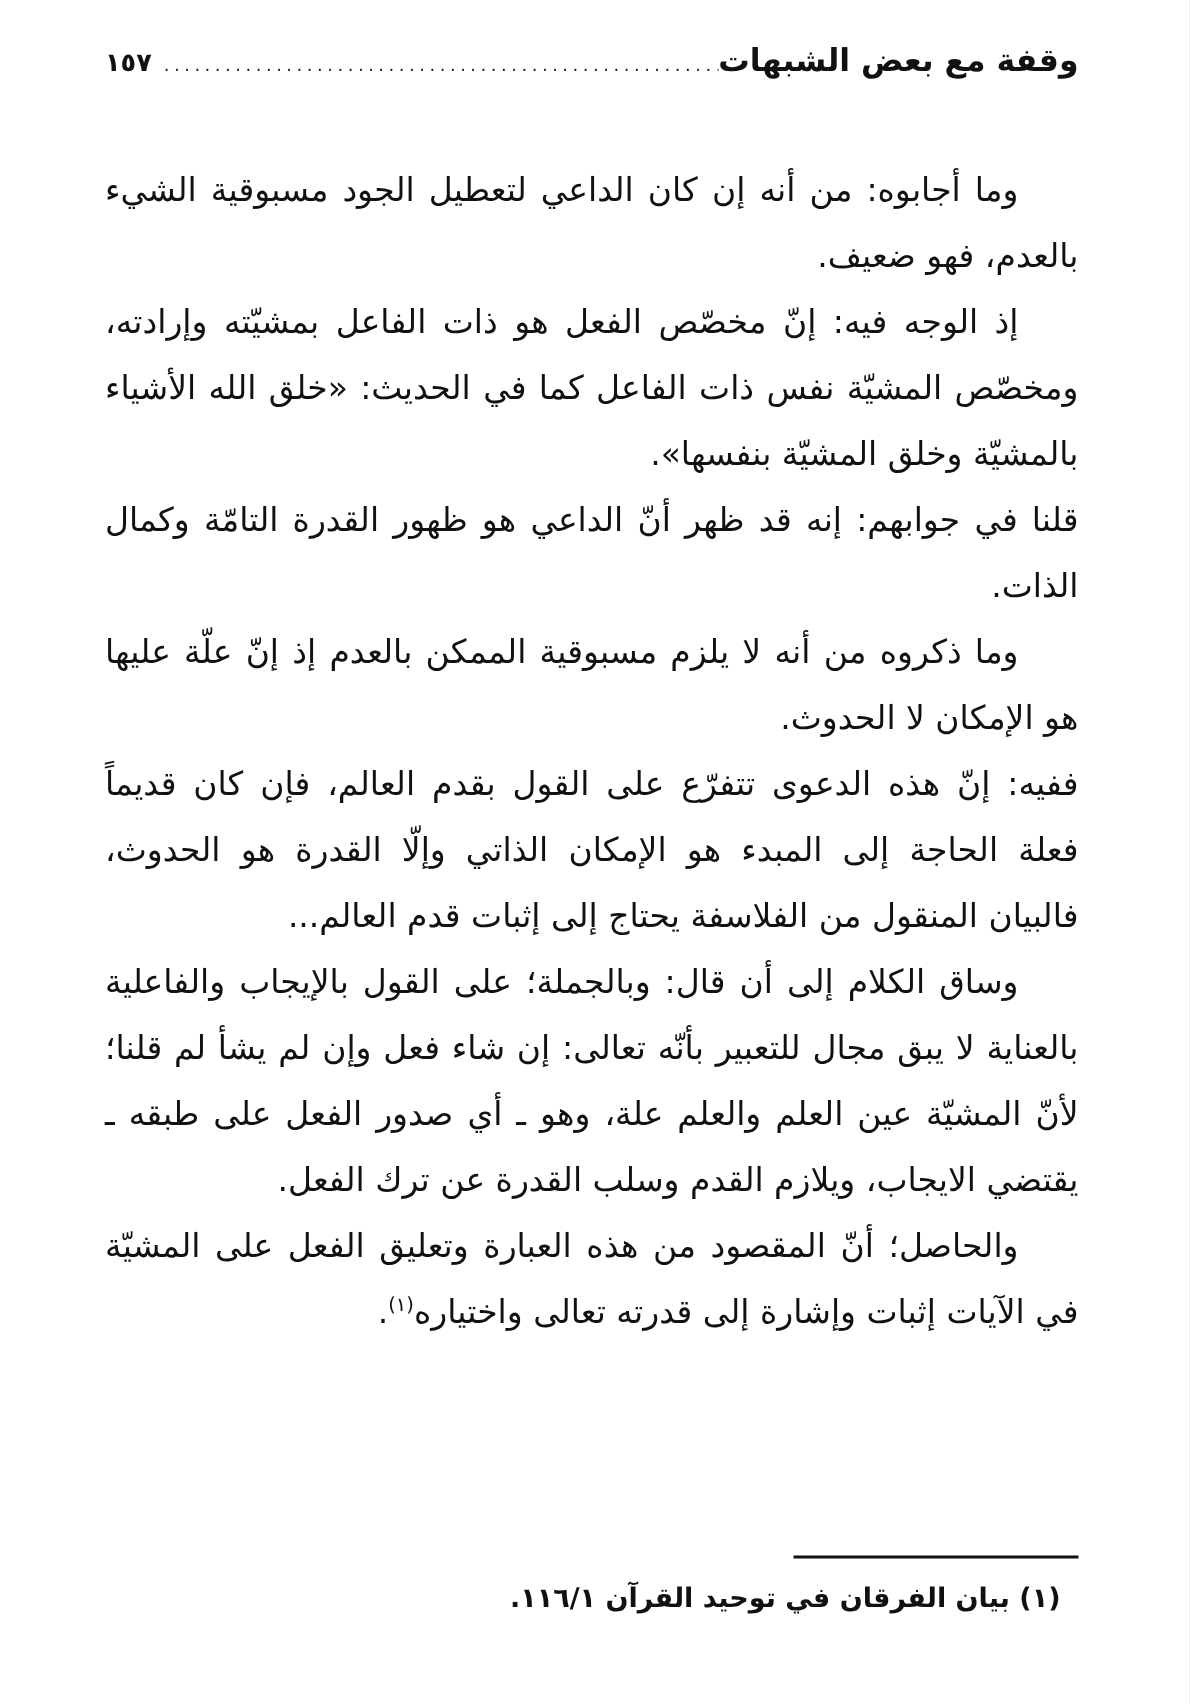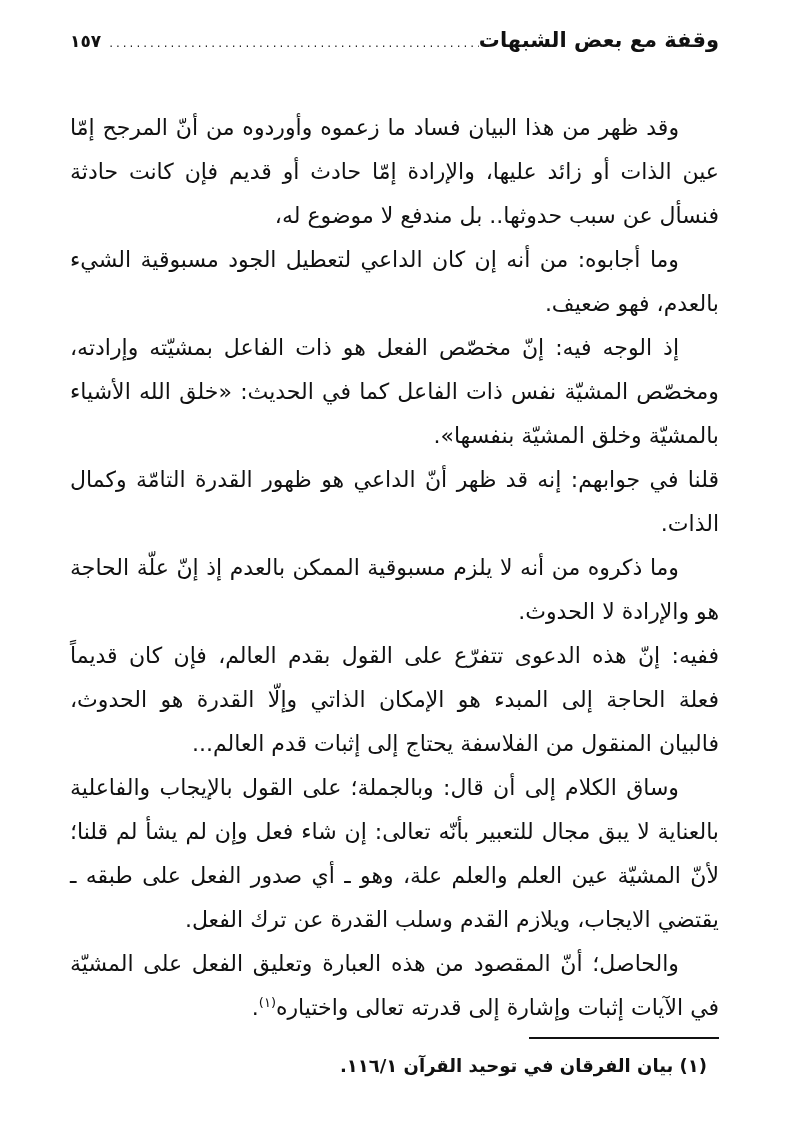--- a/index.html
+++ b/index.html
@@ -91,25 +91,24 @@
 
 <div class="page">
 
   <div class="running-header">
     <span class="header-title">وقفة مع بعض الشبهات</span>
     <span class="dot-leader">......................................................................................................................................................</span>
     <span class="page-number">١٥٧</span>
   </div>
 
   <div class="body-text">
-    <p class="indent">وقد ظهر من هذا البيان فساد ما زعموه وأوردوه من أنّ المرجح إمّا عين الذات أو زائد عليها، والإرادة إمّا حادث أو قديم فإن كانت حادثة فنسأل عن سبب حدوثها.. بل مندفع لا موضوع له،</p>
     <p class="indent">وما أجابوه: من أنه إن كان الداعي لتعطيل الجود مسبوقية الشيء بالعدم، فهو ضعيف.</p>
     <p class="indent">إذ الوجه فيه: إنّ مخصّص الفعل هو ذات الفاعل بمشيّته وإرادته، ومخصّص المشيّة نفس ذات الفاعل كما في الحديث: «خلق الله الأشياء بالمشيّة وخلق المشيّة بنفسها».</p>
     <p>قلنا في جوابهم: إنه قد ظهر أنّ الداعي هو ظهور القدرة التامّة وكمال الذات.</p>
-    <p class="indent">وما ذكروه من أنه لا يلزم مسبوقية الممكن بالعدم إذ إنّ علّة الحاجة هو والإرادة لا الحدوث.</p>
+    <p class="indent">وما ذكروه من أنه لا يلزم مسبوقية الممكن بالعدم إذ إنّ علّة عليها هو الإمكان لا الحدوث.</p>
     <p>ففيه: إنّ هذه الدعوى تتفرّع على القول بقدم العالم، فإن كان قديماً فعلة الحاجة إلى المبدء هو الإمكان الذاتي وإلّا القدرة هو الحدوث، فالبيان المنقول من الفلاسفة يحتاج إلى إثبات قدم العالم...</p>
     <p class="indent">وساق الكلام إلى أن قال: وبالجملة؛ على القول بالإيجاب والفاعلية بالعناية لا يبق مجال للتعبير بأنّه تعالى: إن شاء فعل وإن لم يشأ لم قلنا؛ لأنّ المشيّة عين العلم والعلم علة، وهو ـ أي صدور الفعل على طبقه ـ يقتضي الايجاب، ويلازم القدم وسلب القدرة عن ترك الفعل.</p>
     <p class="indent">
       <span>والحاصل؛ أنّ المقصود من هذه العبارة وتعليق الفعل على المشيّة في الآيات إثبات وإشارة إلى قدرته تعالى واختياره</span><sup class="fn-marker">(١)</sup><span>.</span>
     </p>
   </div>
 
   <div class="footnote-area">
     <hr class="footnote-rule">
     <div class="footnote-text">(١) بيان الفرقان في توحيد القرآن ١١٦/١.</div>

